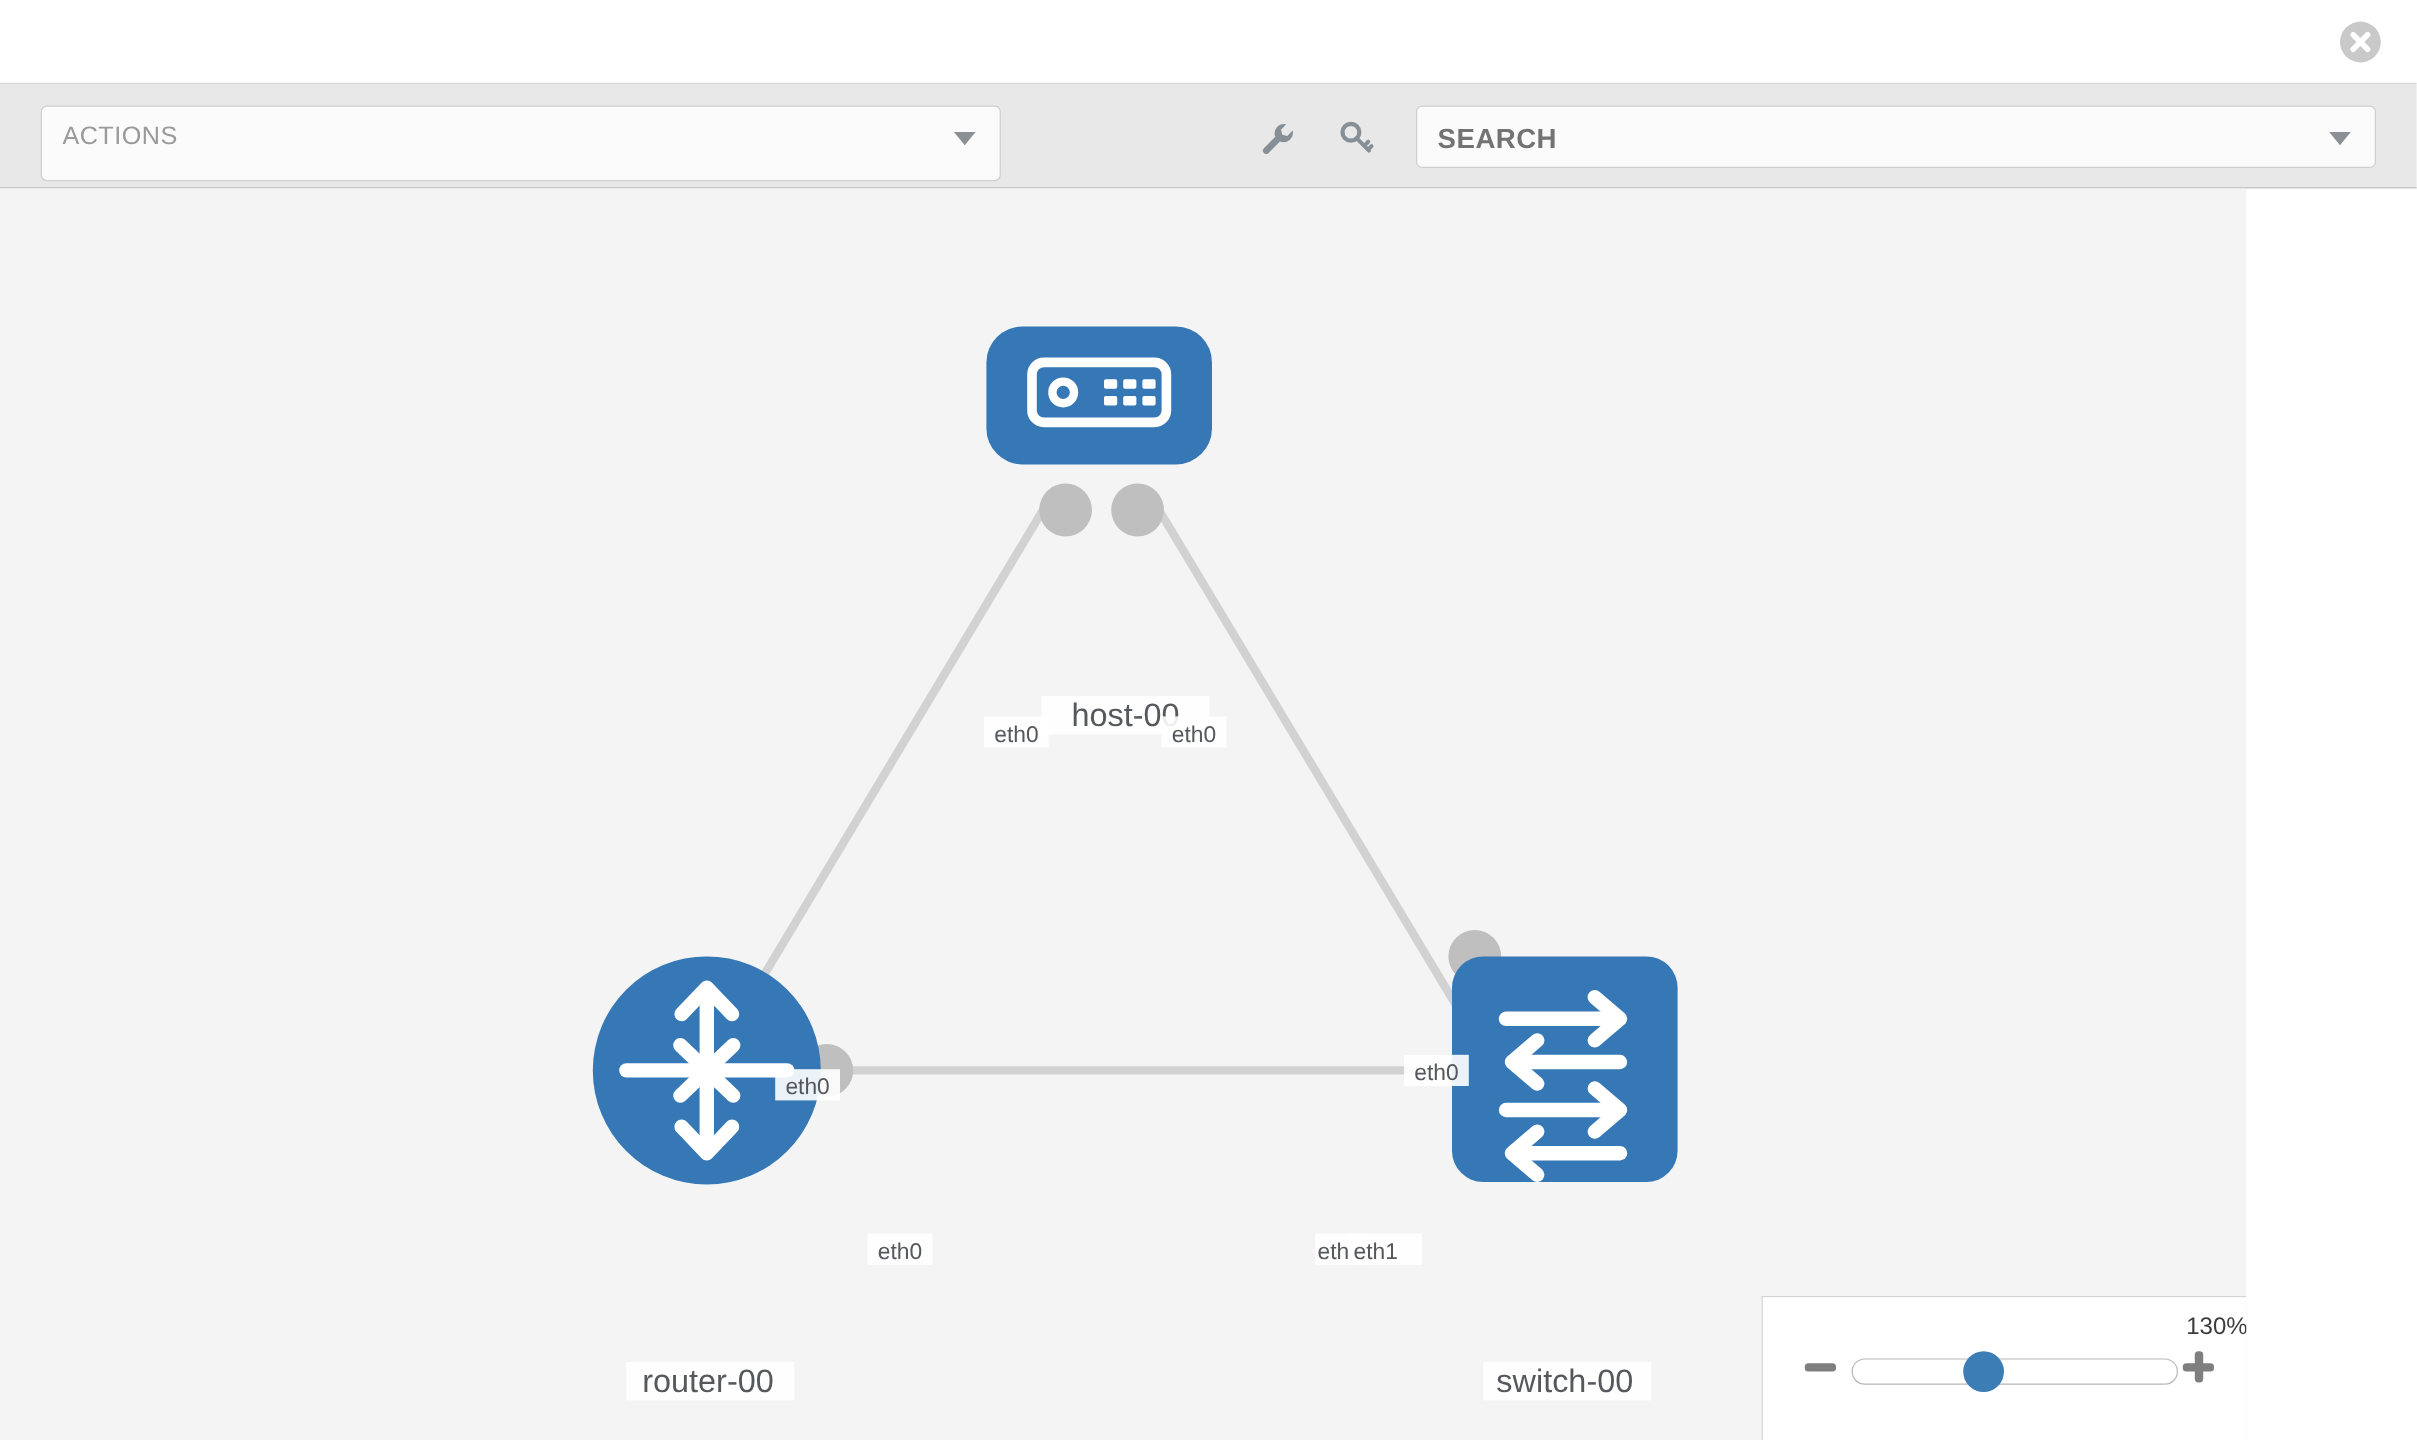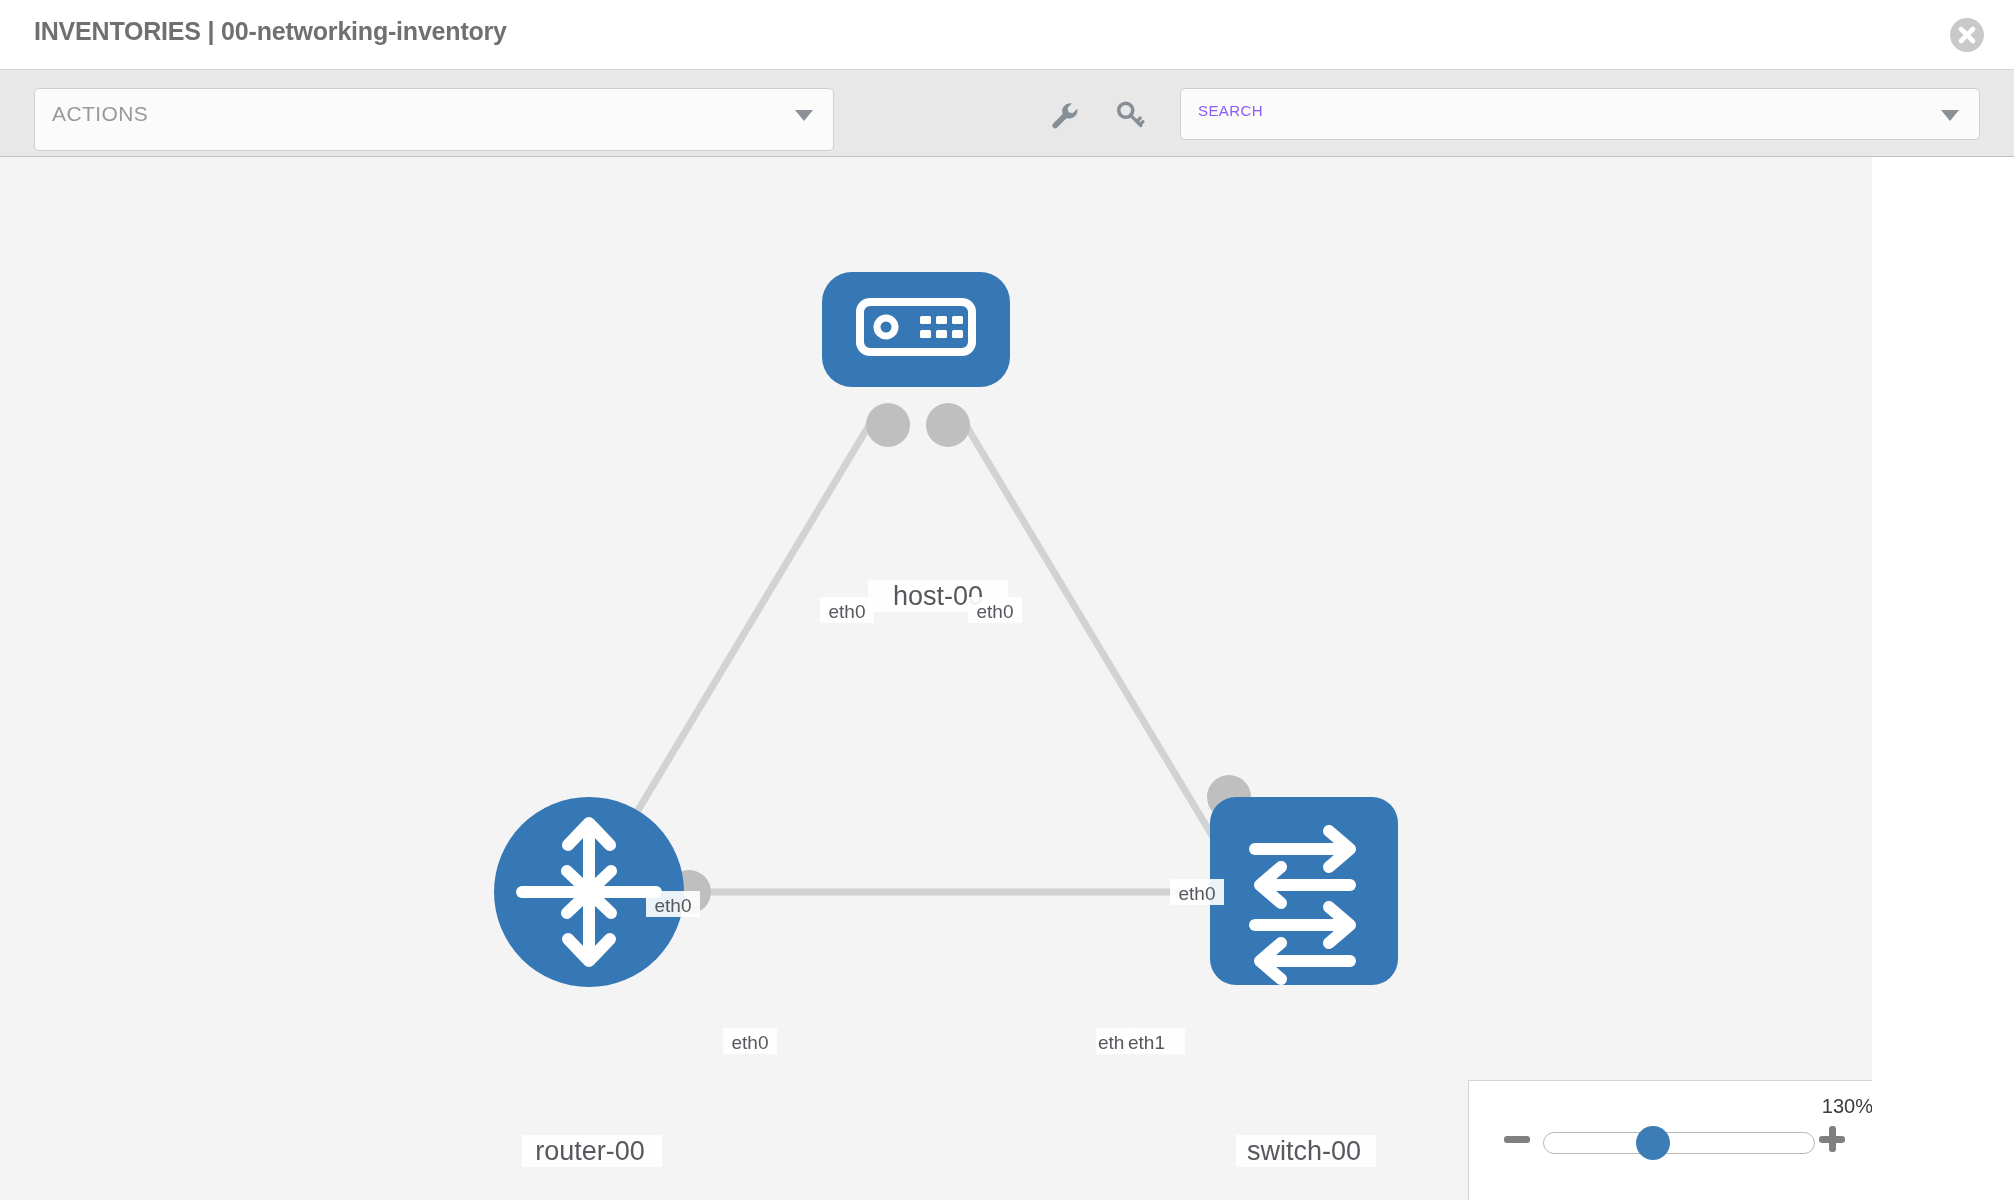--- a/index.html
+++ b/index.html
@@ -110,23 +110,24 @@
     height: 52px;
     background: #fbfbfb;
     border: 1px solid #cfcfcf;
     border-radius: 5px;
     cursor: text;
   }
   .search-placeholder {
     position: absolute;
     left: 17px;
     top: 13px;
-    font-size: 15px;
-    color: #8b5cf6;
+    font-size: 23px;
+    color: #737373;
     letter-spacing: 0.4px;
+    font-weight: bold;
   }
 
   
   .canvas {
     position: absolute;
     top: 157px; left: 0;
     width: 1872px;
     height: 1043px;
     background: #f4f4f4;
     overflow: hidden;
@@ -203,21 +204,20 @@
     background: #3d7db5;
     cursor: grab;
   }
 </style>
 </head>
 <body>
 
 <div id="app">
 
   <div class="header">
-    <div class="header-title">INVENTORIES | 00-networking-inventory</div>
 
     <button class="close-btn">
       <svg width="34" height="34" viewBox="0 0 34 34">
         <path d="M11 11 L23 23 M23 11 L11 23" stroke="#ffffff" stroke-width="4.6" stroke-linecap="round"></path>
       </svg>
     </button>
   </div>
 
   <div class="toolbar">
 

